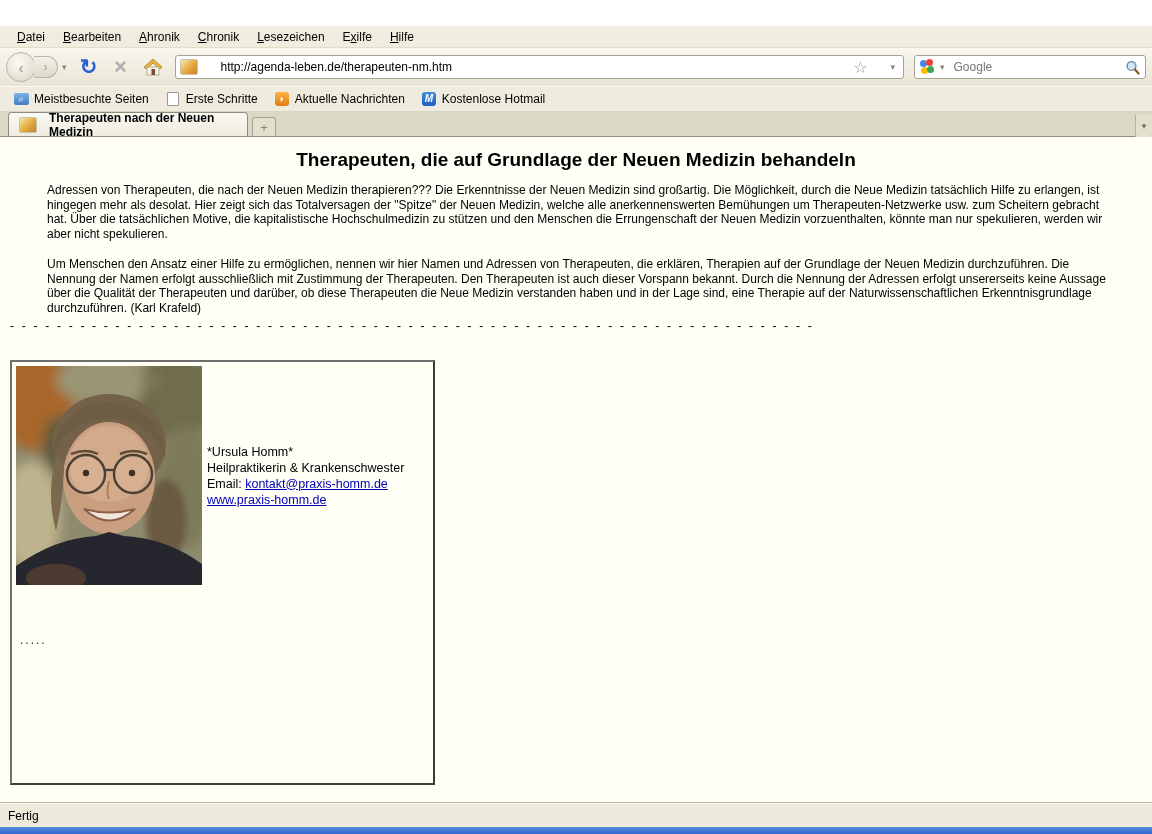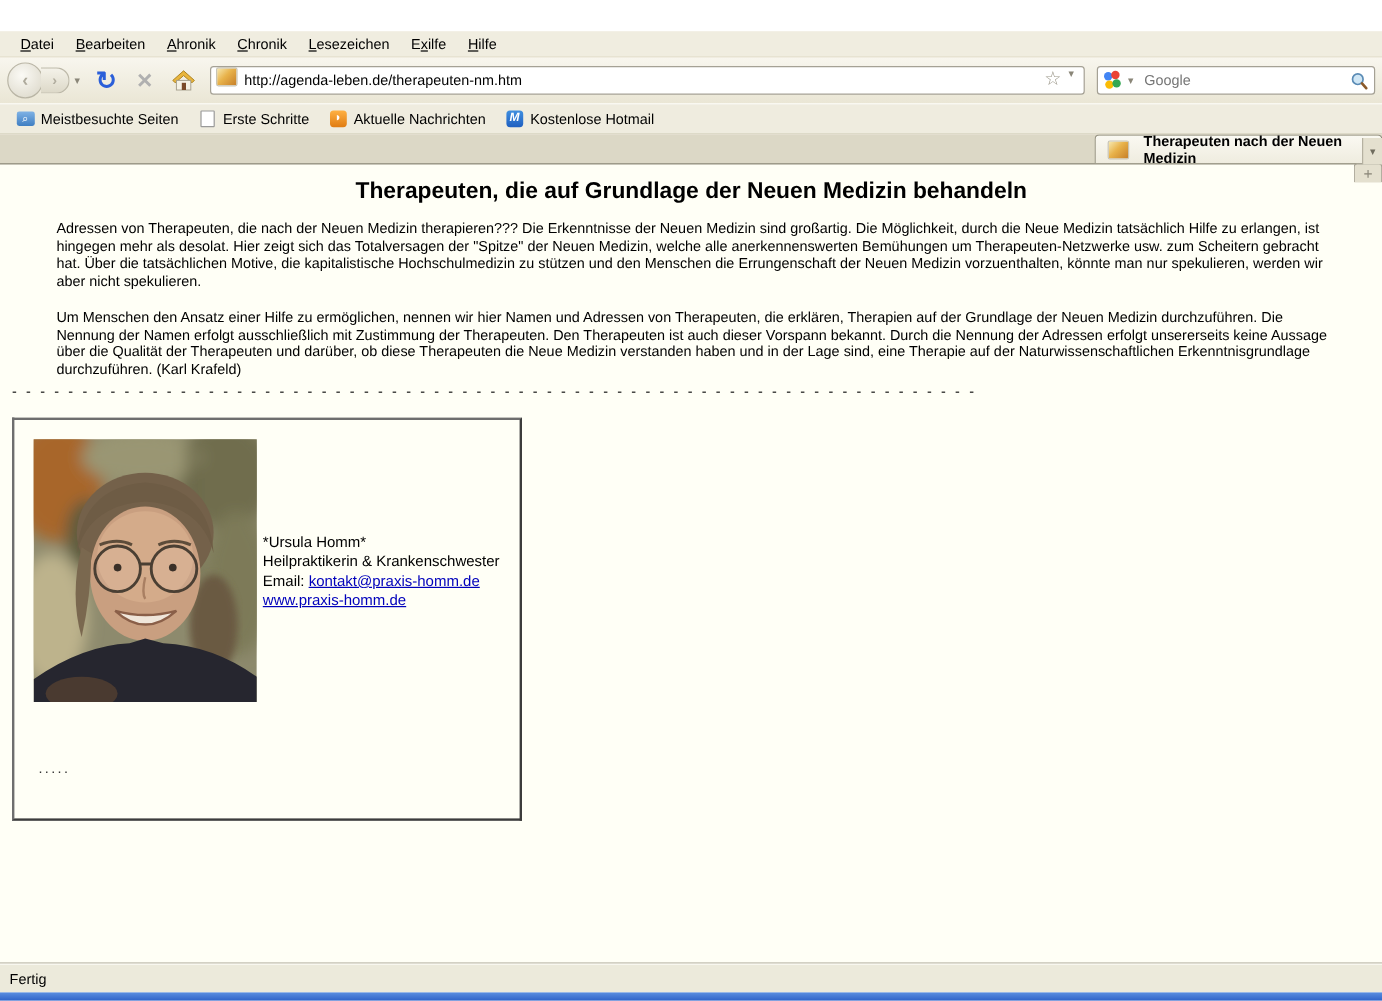--- a/index.html
+++ b/index.html
@@ -23,21 +23,21 @@
   .btn-fwd { width:24px; height:22px; border-radius:0 11px 11px 0;
              background:linear-gradient(#f4f2e9,#ddd9c9); border:1px solid #bcb8a8; border-left:none;
              display:flex; align-items:center; justify-content:center;
              color:#b1ad9f; font-size:12px; font-weight:bold; margin-left:-2px; }
   .nav-caret { color:#8a8678; font-size:9px; padding:0 4px; }
   .tool-ic { width:28px; height:28px; display:flex; align-items:center; justify-content:center; }
   .ic-reload { color:#2b5fd9; font-size:21px; font-weight:bold; }
   .ic-stop { color:#b0b0b0; font-size:22px; font-weight:bold; }
 
   .urlbar { flex:1; height:24px; background:#fff; border:1px solid #a5a195; border-radius:3px;
-            display:flex; padding:0 4px; margin:0 4px; }
+            display:flex; align-items:center; padding:0 4px; margin:0 4px;gap:17px; }
   .favicon { width:18px; height:16px; border:1px solid #c8c4b4; border-radius:2px;
              background:linear-gradient(135deg,#f7e9b0 0%,#e8b24a 45%,#c77f28 100%);
              margin-right:6px; flex:0 0 auto; }
   .urlinput { flex:1; border:none; outline:none; font-size:12px; color:#000;
               font-family:"Liberation Sans",sans-serif; background:transparent; }
   .star { color:#9a9688; font-size:16px; padding:0 2px; }
 
   .searchbox { width:232px; height:24px; background:#fff; border:1px solid #a5a195; border-radius:3px;
                display:flex; align-items:center; padding:0 5px; margin-left:2px; }
   .gicon { width:16px; height:16px; position:relative; flex:0 0 auto; }
@@ -52,44 +52,44 @@
   .bm-ic { width:16px; height:16px; display:flex; align-items:center; justify-content:center; }
   .ic-folder { width:15px; height:12px; background:linear-gradient(#7fb2e5,#3f7ec2); border-radius:2px;
                position:relative; color:#fff; font-size:9px; text-align:center; line-height:12px; }
   .ic-page { width:12px; height:14px; background:#fff; border:1px solid #9a9a9a; border-radius:1px; }
   .ic-rss { width:14px; height:14px; border-radius:3px; background:linear-gradient(#ffb143,#e07c12);
             color:#fff; font-size:10px; text-align:center; line-height:14px; font-weight:bold; }
   .ic-hotmail { width:14px; height:14px; border-radius:3px; background:linear-gradient(#3f8fe0,#1f5fc0);
                 color:#fff; font-size:10px; text-align:center; line-height:14px; font-weight:bold; font-style:italic; }
 
   .tabstrip { height:25px; background:#dcd8c6; border-bottom:1px solid #8f8c7c;
-              display:flex; align-items:flex-end; padding-left:8px; position:relative;flex-direction:column; }
+              display:flex; align-items:flex-end; padding-left:8px; position:relative; }
   .tab { height:24px; background:linear-gradient(#faf9f2,#efecdf); border:1px solid #8f8c7c; border-bottom:none;
          border-radius:4px 4px 0 0; display:flex; align-items:center; gap:6px;
          padding:0 10px; font-size:12px; font-weight:bold; width:240px; }
   .newtab { height:19px; width:24px; margin-left:4px; background:#e4e0cf; border:1px solid #a5a193;
             border-bottom:none; border-radius:3px 3px 0 0; color:#8a8678; font-size:13px;
             display:flex; align-items:center; justify-content:center; }
   .alltabs { position:absolute; right:0; top:3px; width:17px; height:22px; background:#e4e0cf;
              border-left:1px solid #b5b1a1; color:#6f6c5e; font-size:9px;
              display:flex; align-items:center; justify-content:center; }
 
   
   .content { height:666px; background:#fffff6; color:#000; font-size:12px; overflow:hidden; }
   h1.pagetitle { font-size:19px; font-weight:bold; text-align:center; padding-top:12px; }
   .para { margin:12px 45px 0 47px; line-height:14.5px; }
   .para2 { margin-top:16px; }
   .contactline { margin:17px 0 0 10px; }
   a.link { color:#0000bb; text-decoration:underline; }
   .dashes { margin:4px 0 0 10px; width:806px; overflow:hidden; white-space:nowrap;
             letter-spacing:2.2px; font-size:12px; }
 
-  .card { margin:15px 0 0 10px; width:425px; height:336px;
+  .card { margin:27px 0 0 10px; width:425px; height:425px;
           border:2px solid; border-color:#6e6e6e #3c3c3c #3c3c3c #6e6e6e;
-          background:#fffff6; padding:16px; }
+          background:#fffff6; padding:4px; }
   .card-row { display:flex; align-items:center; }
   .photo { width:186px; height:219px; flex:0 0 auto; display:block; }
   .tdetails { margin-left:5px; line-height:16px; font-size:12.5px; }
   .dotsline { margin-top:48px; margin-left:4px; letter-spacing:2px; color:#333; }
 
   
   .statusbar { height:24px; background:#eceadb; border-top:1px solid #fbfaf4;
                box-shadow:0 -1px 0 #b7b3a3; display:flex; align-items:center;
                padding-left:8px; font-size:12px; color:#000; }
   .bluebar { height:7px; background:linear-gradient(#5a8ee0,#2f63c8); }

